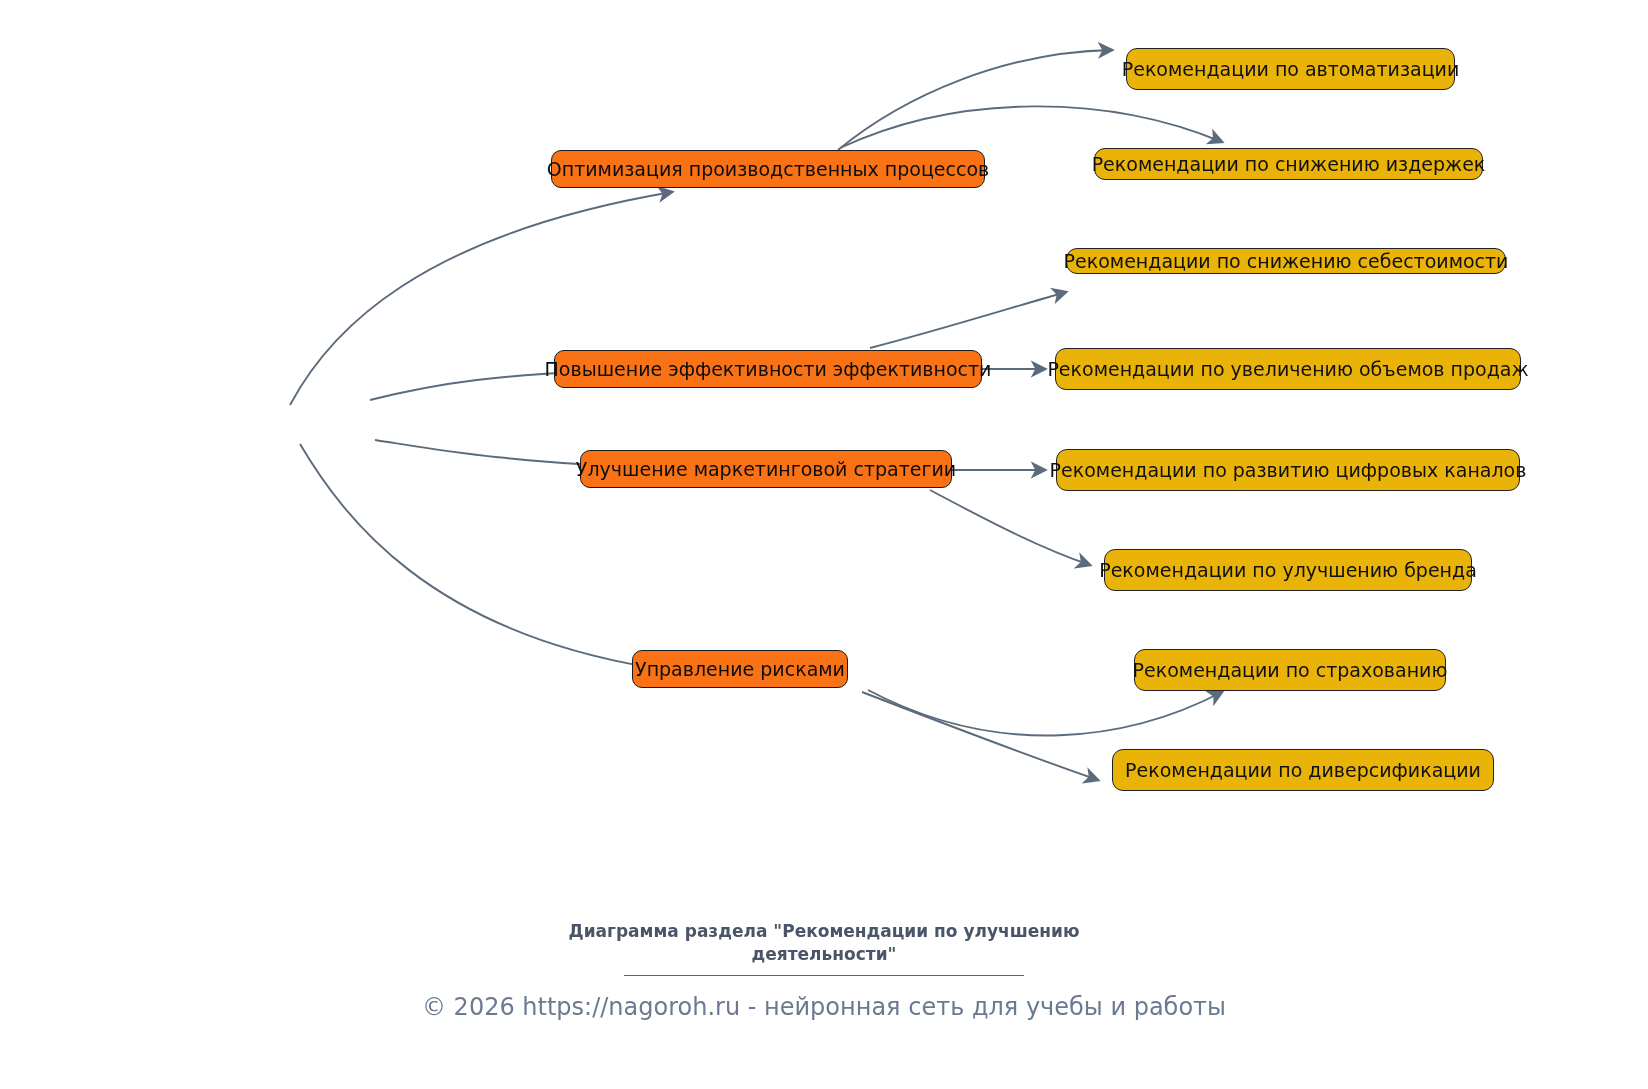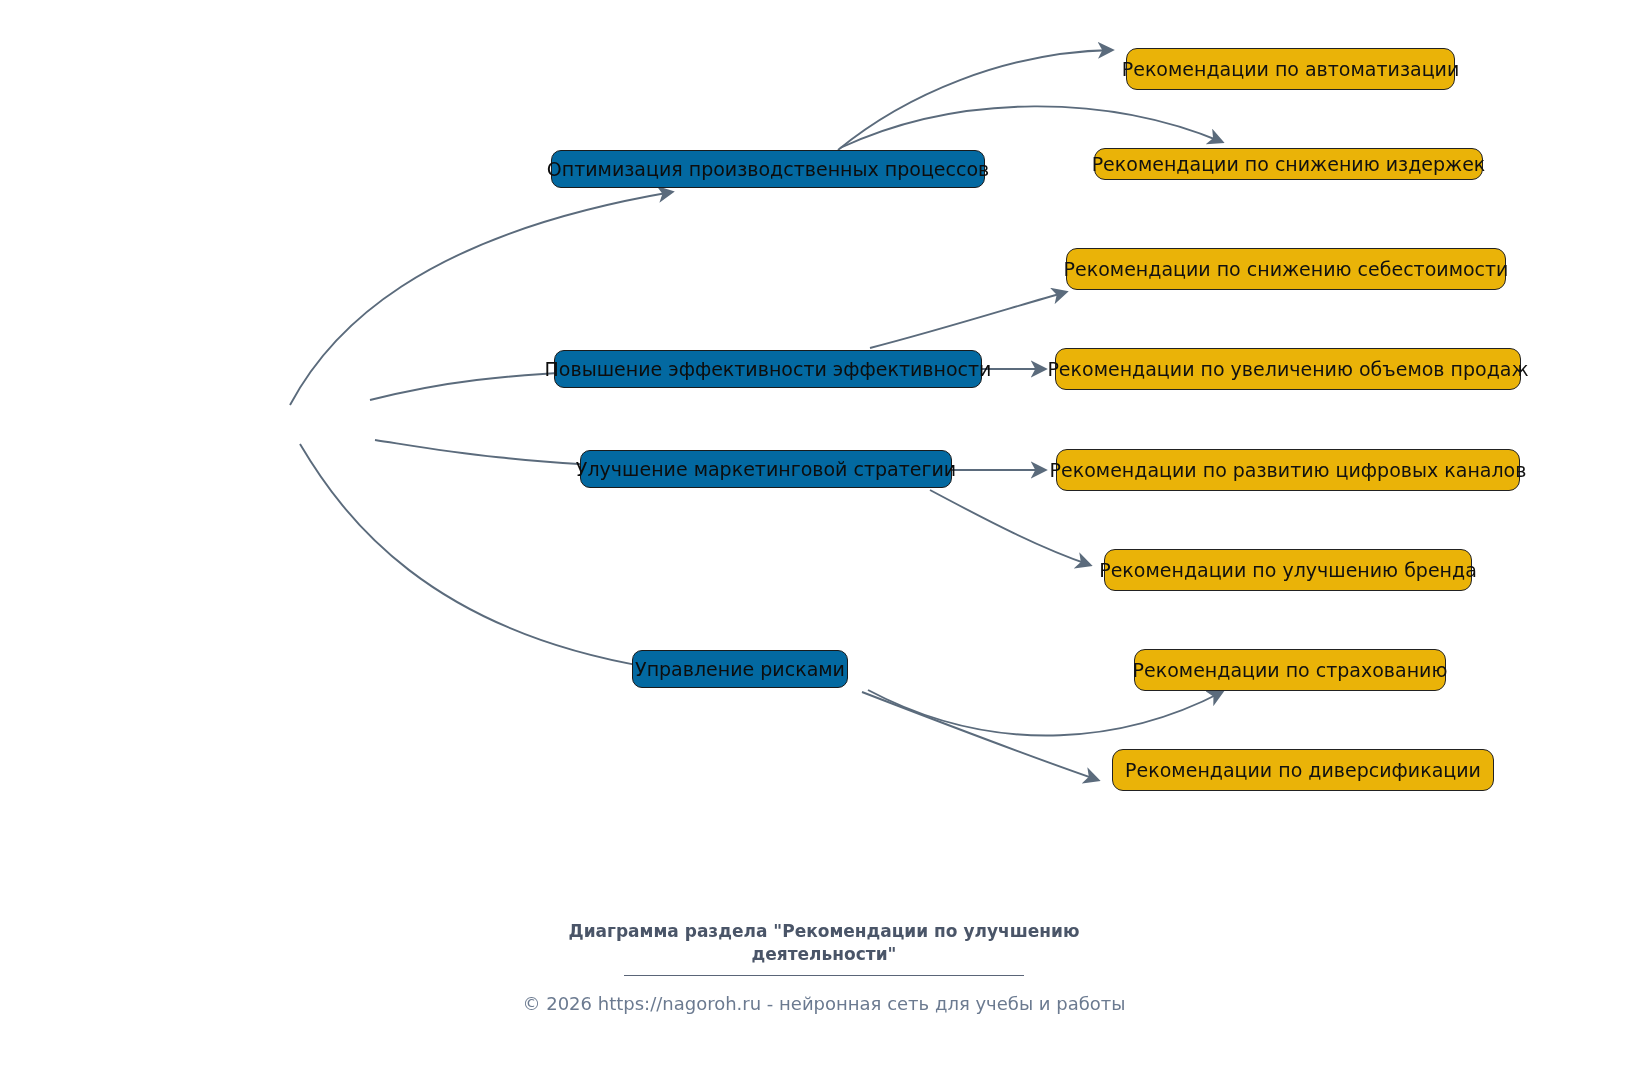--- a/index.html
+++ b/index.html
@@ -38,21 +38,21 @@
   }
   .node-root {
     background: #80B626;
     border: 1.6px solid #1a1a1a;
     border-radius: 10px;
     color: #111111;
     font-size: 19px;
     padding: 0 14px;
   }
   .node-branch {
-    background: #0369a1;
+    background: #f97316;
     border: 1.6px solid #1a1a1a;
     border-radius: 10px;
     color: #0d0d0d;
     font-size: 19px;
     padding: 0 14px;
   }
   .node-leaf {
     background: #eab308;
     border: 1.9px solid #222222;
     border-radius: 11px;
@@ -77,21 +77,21 @@
     position: absolute;
     left: 624px;
     top: 975px;
     width: 400px;
     height: 0;
     border-top: 1.6px solid #5a6578;
   }
   .footer-copy {
     top: 993px;
     color: #6b7a90;
-    font-size: 18px;
+    font-size: 24px;
   }
   .footer-copy .lnk {
     color: #6b7a90;
   }
 </style>
 </head>
 <body>
 
 <div id="canvas">
 
@@ -136,21 +136,21 @@
   </div>
 
   <div class="node node-leaf" style="left:1094px; top:148px; width:389px; height:32px;">
     <span>Рекомендации по снижению издержек</span>
   </div>
 
   <div class="node node-branch" style="left:554px; top:350px; width:428px; height:38px;">
     <span>Повышение эффективности эффективности</span>
   </div>
 
-  <div class="node node-leaf" style="left:1066px; top:248px; width:440px; height:42px;">
+  <div class="node node-leaf" style="left:1066px; top:248px; width:440px; height:26px;">
     <span>Рекомендации по снижению себестоимости</span>
   </div>
 
   <div class="node node-leaf" style="left:1055px; top:348px; width:466px; height:42px;">
     <span>Рекомендации по увеличению объемов продаж</span>
   </div>
 
   <div class="node node-branch" style="left:580px; top:450px; width:372px; height:38px;">
     <span>Улучшение маркетинговой стратегии</span>
   </div>

